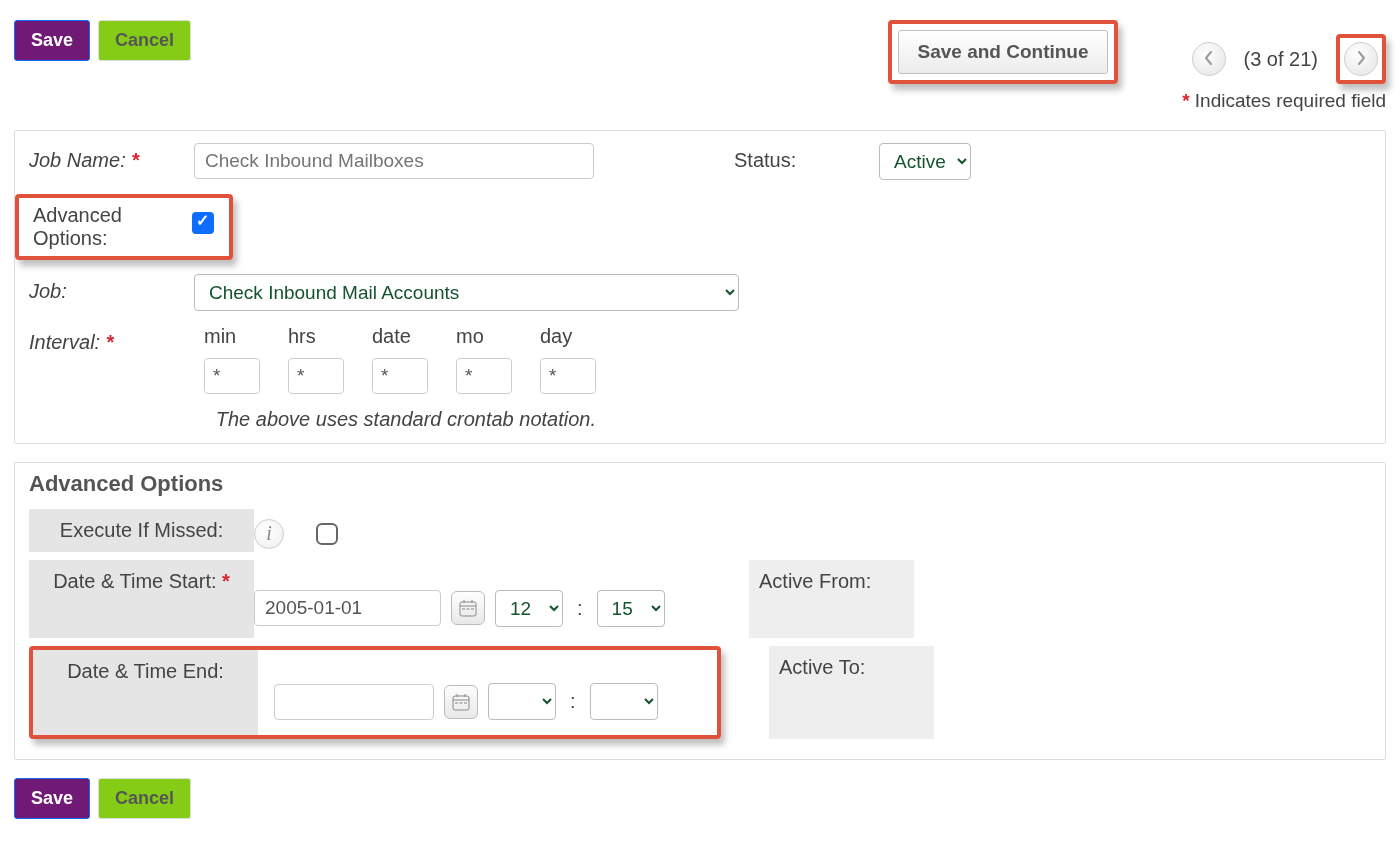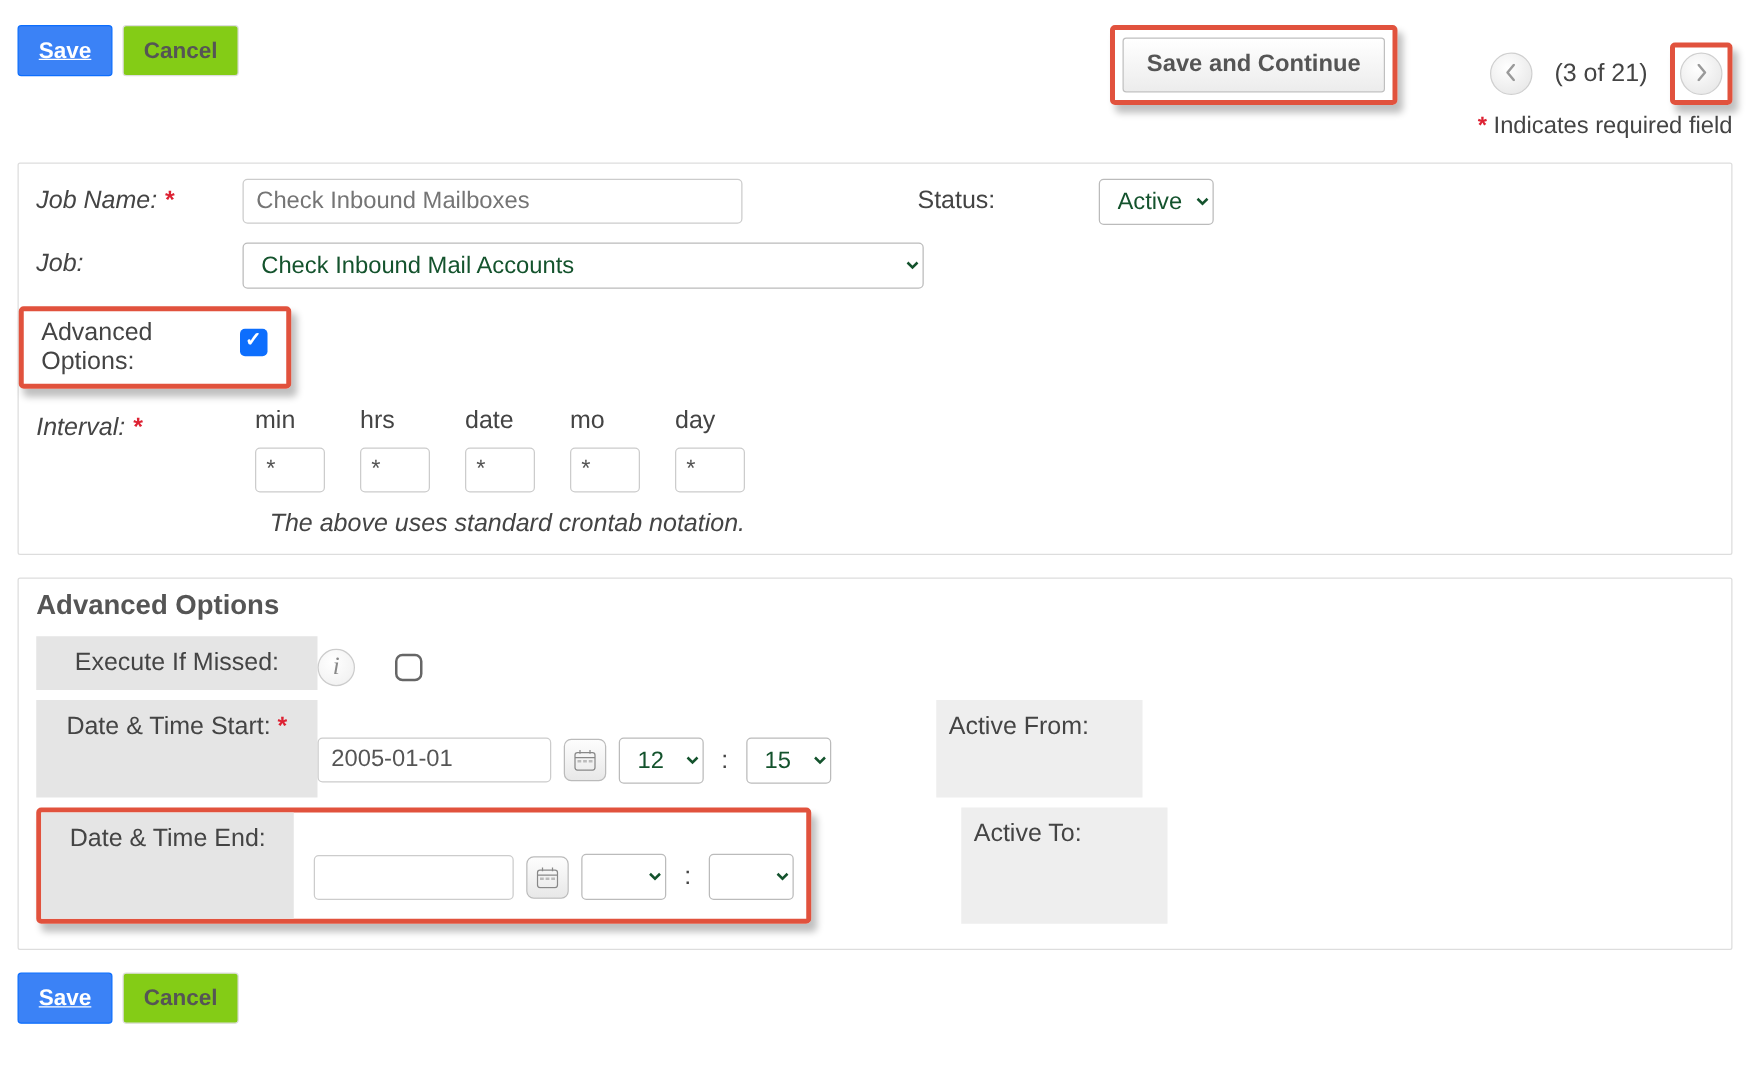--- a/index.html
+++ b/index.html
@@ -22,24 +22,23 @@
   }
   .btn {
     border-radius: 3px;
     padding: 9px 16px;
     font-size: 18px;
     font-weight: 700;
     cursor: pointer;
     border: 1px solid transparent;
   }
   .btn-primary {
-    background: #3b82f6;
+    background: #701a75;
     color: #fff;
     border-color: #0d6efd;
-    text-decoration: underline;
   }
   .btn-secondary {
     background: #84cc16;
     color: #555;
     border-color: #ddd;
   }
   .btn-save-continue {
     background: linear-gradient(#ffffff, #ececec);
     border: 1px solid #bfbfbf;
     color: #555;
@@ -268,35 +267,35 @@
       <div class="right-block">
         <div class="right-label">Status:</div>
         <div class="right-field">
           <select>
             <option>Active</option>
           </select>
         </div>
       </div>
     </div>
 
+    <div class="row" style="margin-bottom:14px; margin-left:-14px;">
+      <div class="highlight-box-inline" style="display:flex; padding:6px 12px 6px 14px;">
+        <div style="width:155px;">Advanced Options:</div>
+        <div>
+          <input type="checkbox" checked="" class="blue-check" style="">
+        </div>
+      </div>
+    </div>
+
     <div class="row" style="margin-bottom:14px;">
       <div class="label-col">Job:</div>
       <div>
         <select style="width:545px;">
           <option>Check Inbound Mail Accounts</option>
         </select>
-      </div>
-    </div>
-
-    <div class="row" style="margin-bottom:14px; margin-left:-14px;">
-      <div class="highlight-box-inline" style="display:flex; padding:6px 12px 6px 14px;">
-        <div style="width:155px;">Advanced Options:</div>
-        <div>
-          <input type="checkbox" checked="" class="blue-check" style="">
-        </div>
       </div>
     </div>
 
     <div class="row" style="align-items:flex-start;">
       <div class="label-col">
         <span>Interval:</span>
         <span class="ast">*</span>
       </div>
       <div>
         <div class="interval-row" style="margin-left:10px;">
@@ -365,21 +364,21 @@
           <select class="small-select"><option>15</option></select>
         </div>
       </div>
       <div class="adv-right">
         <div class="adv-right-label">Active From:</div>
       </div>
     </div>
 
     <div class="adv-section-row">
       <div class="adv-left">
-        <div class="highlight-box-inline" style="display:flex; padding:0; width:620px;">
+        <div class="highlight-box-inline" style="display:flex; padding:0; width:692px;">
           <div class="label-col-adv" style="width:225px; min-height:85px; border:none;">Date &amp; Time End:</div>
           <div class="field-line" style="padding:18px 10px 0 16px;">
             <input type="text" style="width: 160px;" value="">
             <button class="cal-icon">
               <svg width="18" height="18" viewBox="0 0 18 18">
                   <rect x="1" y="3" width="16" height="14" rx="2" fill="none" stroke="#888"></rect>
                   <line x1="1" y1="7" x2="17" y2="7" stroke="#888"></line>
                   <line x1="5" y1="1" x2="5" y2="4" stroke="#888"></line>
                   <line x1="13" y1="1" x2="13" y2="4" stroke="#888"></line>
                   <rect x="3" y="9" width="3" height="2" fill="#bbb"></rect>

